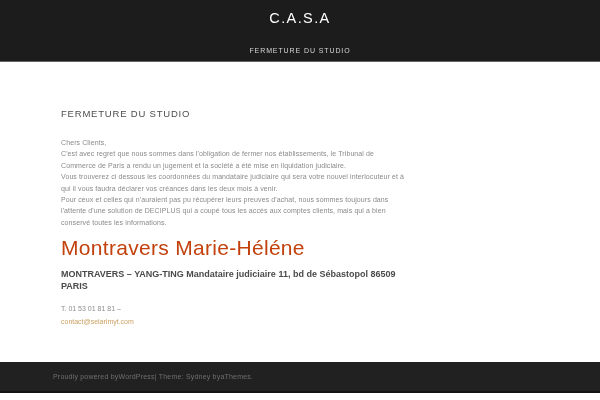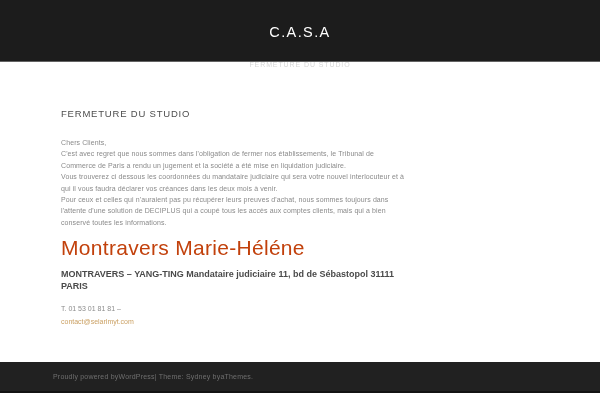--- a/index.html
+++ b/index.html
@@ -16,21 +16,21 @@
     overflow: hidden;
   }
 
   
   .site-header {
     box-sizing: border-box;
     height: 62px;
     background: #1c1c1c;
     border-bottom: 1px solid #636363;
     text-align: center;
-    padding-top: 25px;
+    padding-top: 11px;
   }
   .site-title {
     margin: 0;
     font-size: 14.5px;
     line-height: 15px;
     font-weight: 500;
     letter-spacing: 1.4px;
     color: #ffffff;
   }
   .site-title a { color: #ffffff; text-decoration: none; }
@@ -135,21 +135,21 @@
 
       <div class="entry">
         <p>Chers Clients,</p>
         <p>C'est avec regret que nous sommes dans l'obligation de fermer nos établissements, le Tribunal de Commerce de Paris a rendu un jugement et la société a été mise en liquidation judiciaire.</p>
         <p>Vous trouverez ci dessous les coordonnées du mandataire judiciaire qui sera votre nouvel interlocuteur et à qui il vous faudra déclarer vos créances dans les deux mois à venir.</p>
         <p>Pour ceux et celles qui n'auraient pas pu récupérer leurs preuves d'achat, nous sommes toujours dans l'attente d'une solution de DECIPLUS qui a coupé tous les accès aux comptes clients, mais qui a bien conservé toutes les informations.</p>
       </div>
 
       <h3 class="contact-heading">Montravers Marie-Héléne</h3>
 
-      <p class="contact-address">MONTRAVERS – YANG-TING Mandataire judiciaire 11, bd de Sébastopol 31111 PARIS</p>
+      <p class="contact-address">MONTRAVERS – YANG-TING Mandataire judiciaire 11, bd de Sébastopol 86509 PARIS</p>
 
       <p class="contact-phone">T. 01 53 01 81 81 –</p>
 
       <p class="contact-email">
         <a href="#">contact@selarlmyt.com</a>
       </p>
     </div>
   </main>
 
   <footer class="site-footer">

